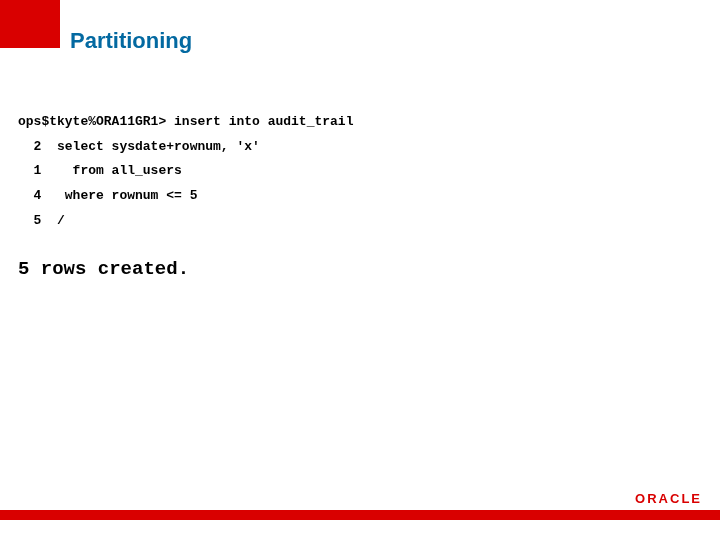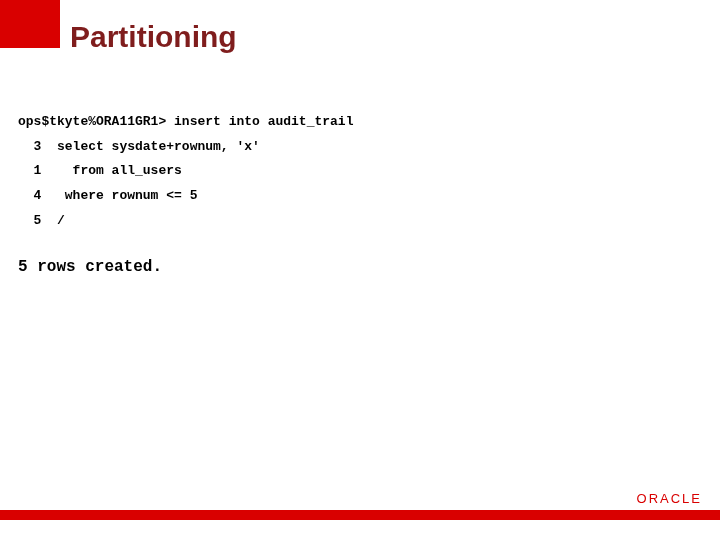--- a/index.html
+++ b/index.html
@@ -15,75 +15,75 @@
   .top-red-square {
     position: absolute;
     top: 0;
     left: 0;
     width: 60px;
     height: 48px;
     background: #d90000;
   }
   .title {
     position: absolute;
-    top: 20px;
+    top: 28px;
     left: 70px;
-    font-size: 30px;
+    font-size: 22px;
     font-weight: bold;
-    color: #7f1d1d;
+    color: #0369a1;
   }
   .code-block {
     position: absolute;
     top: 110px;
     left: 18px;
     right: 18px;
     font-family: "Courier New", Courier, monospace;
     font-size: 13px;
     font-weight: bold;
     line-height: 1.9;
     color: #000;
     white-space: pre;
   }
   .result {
     position: absolute;
     top: 258px;
     left: 18px;
     font-family: "Courier New", Courier, monospace;
-    font-size: 16px;
+    font-size: 19px;
     font-weight: bold;
     color: #000;
   }
   .footer-bar {
     position: absolute;
     bottom: 20px;
     left: 0;
     width: 100%;
     height: 10px;
     background: #d90000;
   }
   .oracle-logo {
     position: absolute;
     bottom: 34px;
     right: 18px;
     font-family: Arial, Helvetica, sans-serif;
     font-size: 13px;
-    font-weight: normal;
+    font-weight: bold;
     letter-spacing: 2px;
     color: #d90000;
   }
 </style>
 </head>
 <body>
 
 <div class="top-red-square"></div>
 
 <div class="title">Partitioning</div>
 
 <div class="code-block"><span>ops$tkyte%ORA11GR1&gt; insert into audit_trail</span>
-<span>  3  select sysdate+rownum, 'x'</span>
+<span>  2  select sysdate+rownum, 'x'</span>
 <span>  1    from all_users</span>
 <span>  4   where rownum &lt;= 5</span>
 <span>  5  /</span></div>
 
 <div class="result">5 rows created.</div>
 
 <div class="oracle-logo">ORACLE</div>
 <div class="footer-bar"></div>
 
 </body></html>

